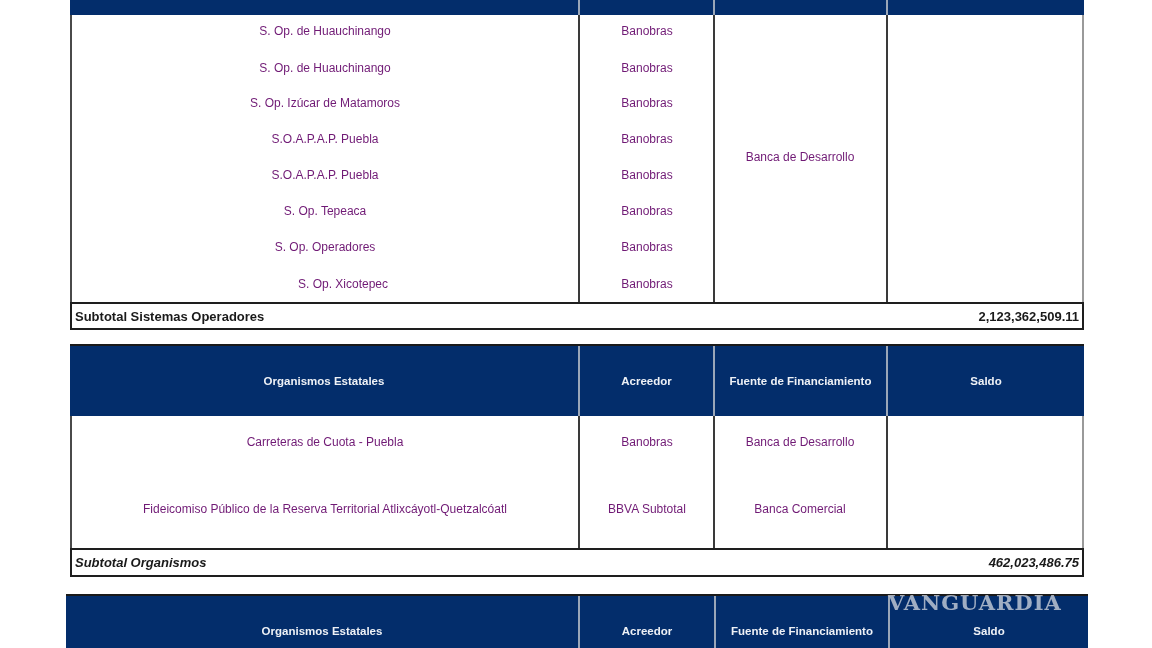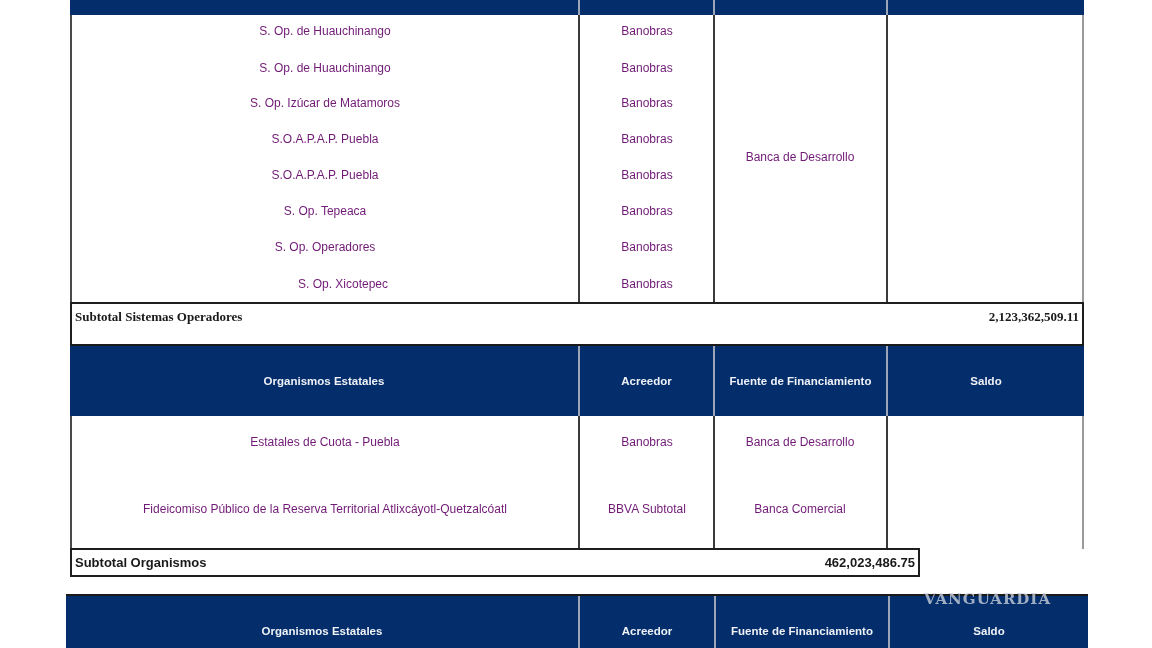--- a/index.html
+++ b/index.html
@@ -37,23 +37,22 @@
     .subtotal {
       position: absolute; box-sizing: border-box;
       border: 2px solid #1e1e1e; background: #fff;
       font-weight: bold; font-size: 13px; color: #1a1a1a;
     }
     .subtotal .lbl { position: absolute; left: 3px; top: 5px; }
     .subtotal .val { position: absolute; right: 3px; top: 5px; }
     .watermark {
       position: absolute; left: 888px; top: 590px;
       font-family: "DejaVu Serif", serif; font-weight: bold;
-      font-size: 15px; letter-spacing: 1px;
+      font-size: 21px; letter-spacing: 1px;
       color: rgba(205, 210, 220, 0.78);
-      margin-left: 36px;
     }
   </style>
 </head>
 <body>
 
 <div class="tbl">
 
   <div class="hdr" style="left:70px; top:0; width:1014px; height:15px;">
     <div class="hsep" style="left:508px;"></div>
     <div class="hsep" style="left:643px;"></div>
@@ -101,21 +100,21 @@
 
   </div>
   <div>
     <span class="cell c-center" style="left:343px; top:277px;">S. Op. Xicotepec</span>
     <span class="cell c-center" style="left:647px; top:277px;">Banobras</span>
 
   </div>
 
   <span class="cell c-center" style="left:800px; top:150px;">Banca de Desarrollo</span>
 
-  <div class="subtotal" style="left:70px; top:302px; width:1014px; height:44px;font-family:Liberation Serif, serif;">
+  <div class="subtotal" style="left:70px; top:302px; width:1014px; height:28px;">
     <span class="lbl">Subtotal Sistemas Operadores</span>
     <span class="val">2,123,362,509.11</span>
   </div>
 </div>
 
 <div class="tbl">
   <div class="hdr" style="left:70px; top:344px; width:1014px; height:72px; border-top:2px solid #1a1a1a;">
     <div class="hcell" style="left:0; width:508px;">Organismos Estatales</div>
     <div class="hsep" style="left:508px;"></div>
     <div class="hcell" style="left:510px; width:133px;">Acreedor</div>
@@ -124,33 +123,33 @@
     <div class="hsep" style="left:816px;"></div>
     <div class="hcell" style="left:818px; width:196px;">Saldo</div>
   </div>
 
   <div class="body-box" style="left:70px; top:416px; width:1014px; height:133px;"></div>
   <div class="vline" style="left:578px; top:416px; height:133px;"></div>
   <div class="vline" style="left:713px; top:416px; height:133px;"></div>
   <div class="vline" style="left:886px; top:416px; height:133px;"></div>
 
   <div>
-    <span class="cell c-center" style="left:325px; top:435px;">Estatales de Cuota - Puebla</span>
+    <span class="cell c-center" style="left:325px; top:435px;">Carreteras de Cuota - Puebla</span>
     <span class="cell c-center" style="left:647px; top:435px;">Banobras</span>
     <span class="cell c-center" style="left:800px; top:435px;">Banca de Desarrollo</span>
 
   </div>
   <div>
     <span class="cell c-center" style="left:325px; top:502px;">Fideicomiso Público de la Reserva Territorial Atlixcáyotl-Quetzalcóatl</span>
     <span class="cell c-center" style="left:647px; top:502px;">BBVA Subtotal</span>
     <span class="cell c-center" style="left:800px; top:502px;text-align:center;">Banca Comercial</span>
 
   </div>
 
-  <div class="subtotal" style="left:70px; top:548px; width:850px; height:29px;">
+  <div class="subtotal" style="left:70px; top:548px; width:1014px; height:29px;font-style:italic;">
     <span class="lbl">Subtotal Organismos</span>
     <span class="val">462,023,486.75</span>
   </div>
 </div>
 
 <div class="tbl">
   <div class="hdr" style="left:66px; top:594px; width:1022px; height:60px; border-top:2px solid #1a1a1a;">
     <div class="hcell" style="left:0; width:512px; padding-top:12px;">Organismos Estatales</div>
     <div class="hsep" style="left:512px;"></div>
     <div class="hcell" style="left:514px; width:134px; padding-top:12px;">Acreedor</div>

